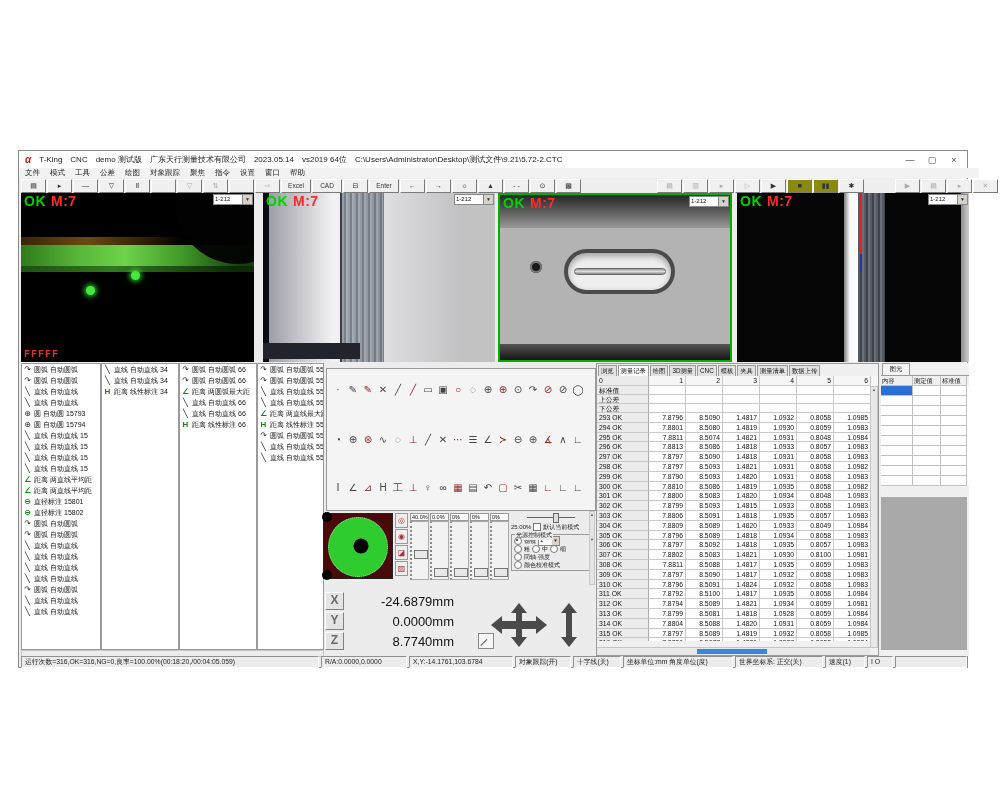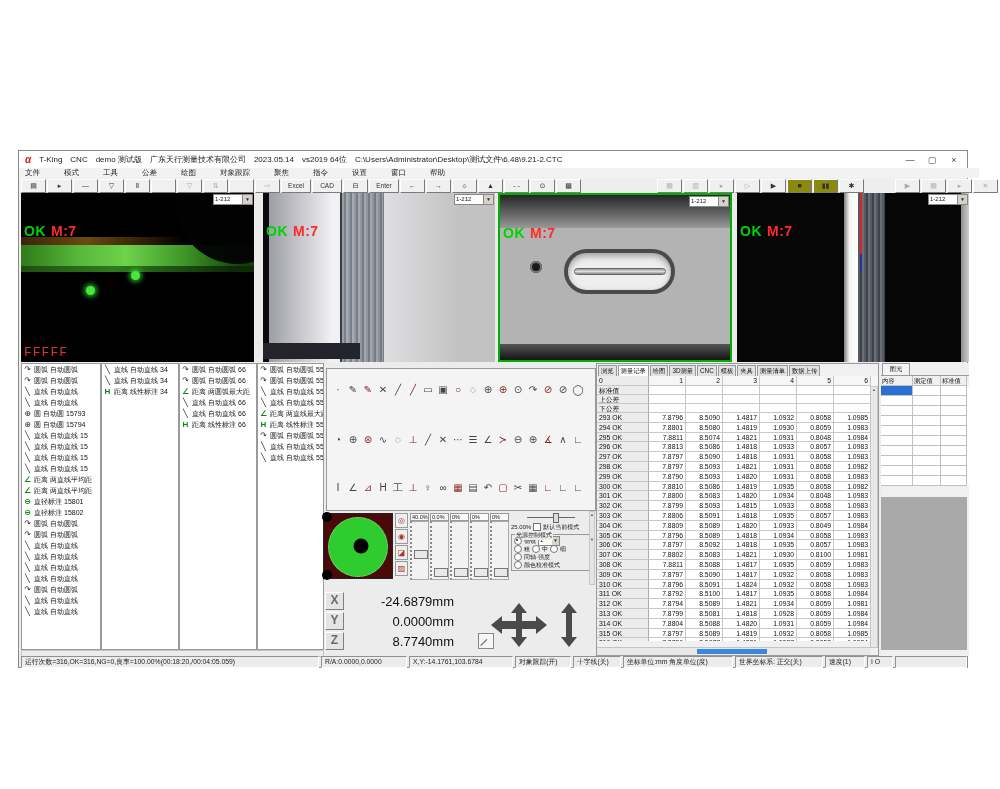--- a/index.html
+++ b/index.html
@@ -7,48 +7,48 @@
         font-family:"Liberation Sans","DejaVu Sans",sans-serif;}
   .app{position:absolute;left:18px;top:150px;width:950px;height:518px;background:#ececec;
        border:1px solid #8a8a8a;box-sizing:border-box;font-size:8px;color:#111;}
   
   .titlebar{position:absolute;left:0;top:0;width:100%;height:17px;background:#fff;display:flex;align-items:center;gap:8px;padding:0 6px;box-sizing:border-box;}
   .logo{color:#c22;font-weight:bold;font-style:italic;font-size:10px;}
   .tspan{white-space:nowrap;font-size:8px;color:#222;}
   .tgap{flex:1;}
   .winbtn{width:14px;text-align:center;color:#444;font-size:9px;cursor:default;}
   
-  .menubar{position:absolute;left:0;top:17px;width:100%;height:10px;display:flex;gap:24px;padding:0 6px;align-items:center;background:#f2f2f2;text-align:center;}
+  .menubar{position:absolute;left:0;top:17px;width:100%;height:10px;display:flex;gap:10px;padding:0 6px;align-items:center;background:#f2f2f2;text-align:center;}
   .menu-item{font-size:7.5px;color:#222;white-space:nowrap;}
   
   .toolbar{position:absolute;left:0;top:27px;width:100%;height:15px;background:#eee;}
   .tbgrp{position:absolute;top:1px;display:flex;gap:1px;}
   .tbtn{min-width:21px;height:12px;background:#f0f0f0;border:1px solid;border-color:#fff #7a7a7a #7a7a7a #fff;
         font-size:7px;line-height:11px;text-align:center;color:#333;padding:0 1px;}
   .tbtn.txt{min-width:26px;font-size:6.5px;}
   .tbtn.dis{color:#aaa;}
   .tbtn.olive{background:#8a8a10;color:#333;}
   
   .cam{position:absolute;top:42px;height:169px;background:#000;overflow:hidden;}
   .cam1{left:2px;width:233px;}
   .cam2{left:244px;width:232px;background:#f2f2f4;}
   .cam3{left:479px;width:234px;background:#b3b3b3;border:2px solid #00b000;box-sizing:border-box;}
   .cam4{left:718px;width:232px;background:#060606;}
-  .cam-label{position:absolute;top:0;left:3px;font-weight:bold;font-size:14px;z-index:5;letter-spacing:.5px;margin-top:30px;}
+  .cam-label{position:absolute;top:0;left:3px;font-weight:bold;font-size:14px;z-index:5;letter-spacing:.5px;}
   .ok{color:#00d400;} .m7{color:#ff2a2a;margin-left:5px;}
   .cam-dd{position:absolute;top:1px;right:1px;width:40px;height:11px;background:#fff;border:1px solid #888;display:flex;z-index:6;box-sizing:border-box;}
   .dd-val{flex:1;font-size:6px;line-height:9px;padding-left:1px;color:#222;overflow:hidden;}
   .dd-btn{width:9px;background:#d6d2ca;border-left:1px solid #888;font-size:5px;line-height:9px;text-align:center;color:#333;}
   
   .c1-glow{position:absolute;left:0;top:26%;width:70%;height:6%;background:linear-gradient(90deg,#3a2408,#6b4a12 40%,#2a1a05 80%,rgba(0,0,0,0));}
   .c1-band{position:absolute;left:0;top:31%;width:100%;height:12%;background:linear-gradient(90deg,#2f7a1a,#58b83a 25%,#6ed24a 45%,#3f9627 70%,#123f0a 95%);}
   .c1-band2{position:absolute;left:0;top:43%;width:100%;height:4%;background:linear-gradient(90deg,#1d4f12,#2f7a1e 40%,#0d2a08 90%);}
   .c1-bite{position:absolute;left:66%;top:-32%;width:125px;height:125px;border-radius:50%;background:#020202;opacity:.94;}
   .c1-dot{position:absolute;width:9px;height:9px;border-radius:50%;background:#46e83e;box-shadow:0 0 5px 2px rgba(60,230,60,.75);}
-  .c1-ovl{position:absolute;left:3px;bottom:2px;color:#e03030;font-weight:normal;font-size:13px;letter-spacing:1px;font-family:"Liberation Mono","DejaVu Sans Mono",monospace;}
+  .c1-ovl{position:absolute;left:3px;bottom:2px;color:#e03030;font-weight:bold;font-size:10px;letter-spacing:1px;font-family:"Liberation Mono","DejaVu Sans Mono",monospace;}
   
   .c2-leftdark{position:absolute;left:0;top:0;width:2.5%;height:100%;background:#0a0a0c;}
   .c2-stripe{position:absolute;left:33%;top:0;width:19%;height:100%;
      background:repeating-linear-gradient(90deg,#9aa0a8 0 2px,#7d838c 2px 4px,#aab0b8 4px 6px);
      border-left:2px solid #3a3e46;border-right:1px solid #8a8a8a;box-sizing:border-box;}
   .c2-shade{position:absolute;inset:0;background:linear-gradient(90deg,rgba(10,10,30,.4),rgba(0,0,0,0) 30%,rgba(0,0,0,.2) 85%);}
   .c2-botbar{position:absolute;left:0;bottom:2%;width:42%;height:9%;background:#23242b;}
   
   .c3-top{position:absolute;left:0;top:0;width:100%;height:20%;background:linear-gradient(180deg,#262626,#6e6e6e 65%,#999);}
   .c3-bot{position:absolute;left:0;bottom:0;width:100%;height:10%;background:linear-gradient(0deg,#141414,#555);}
@@ -150,21 +150,21 @@
   <div class="app">
 
     <div class="titlebar">
       <span class="logo">α</span>
       <span class="tspan">T-King</span>
       <span class="tspan">CNC</span>
       <span class="tspan">demo 测试版</span>
       <span class="tspan">广东天行测量技术有限公司</span>
       <span class="tspan">2023.05.14</span>
       <span class="tspan">vs2019 64位</span>
-      <span class="tspan">C:\Users\Administrator\Desktop\测试文件\6.48\9.21-2.CTC</span>
+      <span class="tspan">C:\Users\Administrator\Desktop\测试文件\9.21\5.72-2.CTC</span>
       <span class="tgap"></span>
       <span class="winbtn">—</span>
       <span class="winbtn">▢</span>
       <span class="winbtn">×</span>
     </div>
 
     <div class="menubar">
         <span class="menu-item">文件</span>
         <span class="menu-item">模式</span>
         <span class="menu-item">工具</span>

